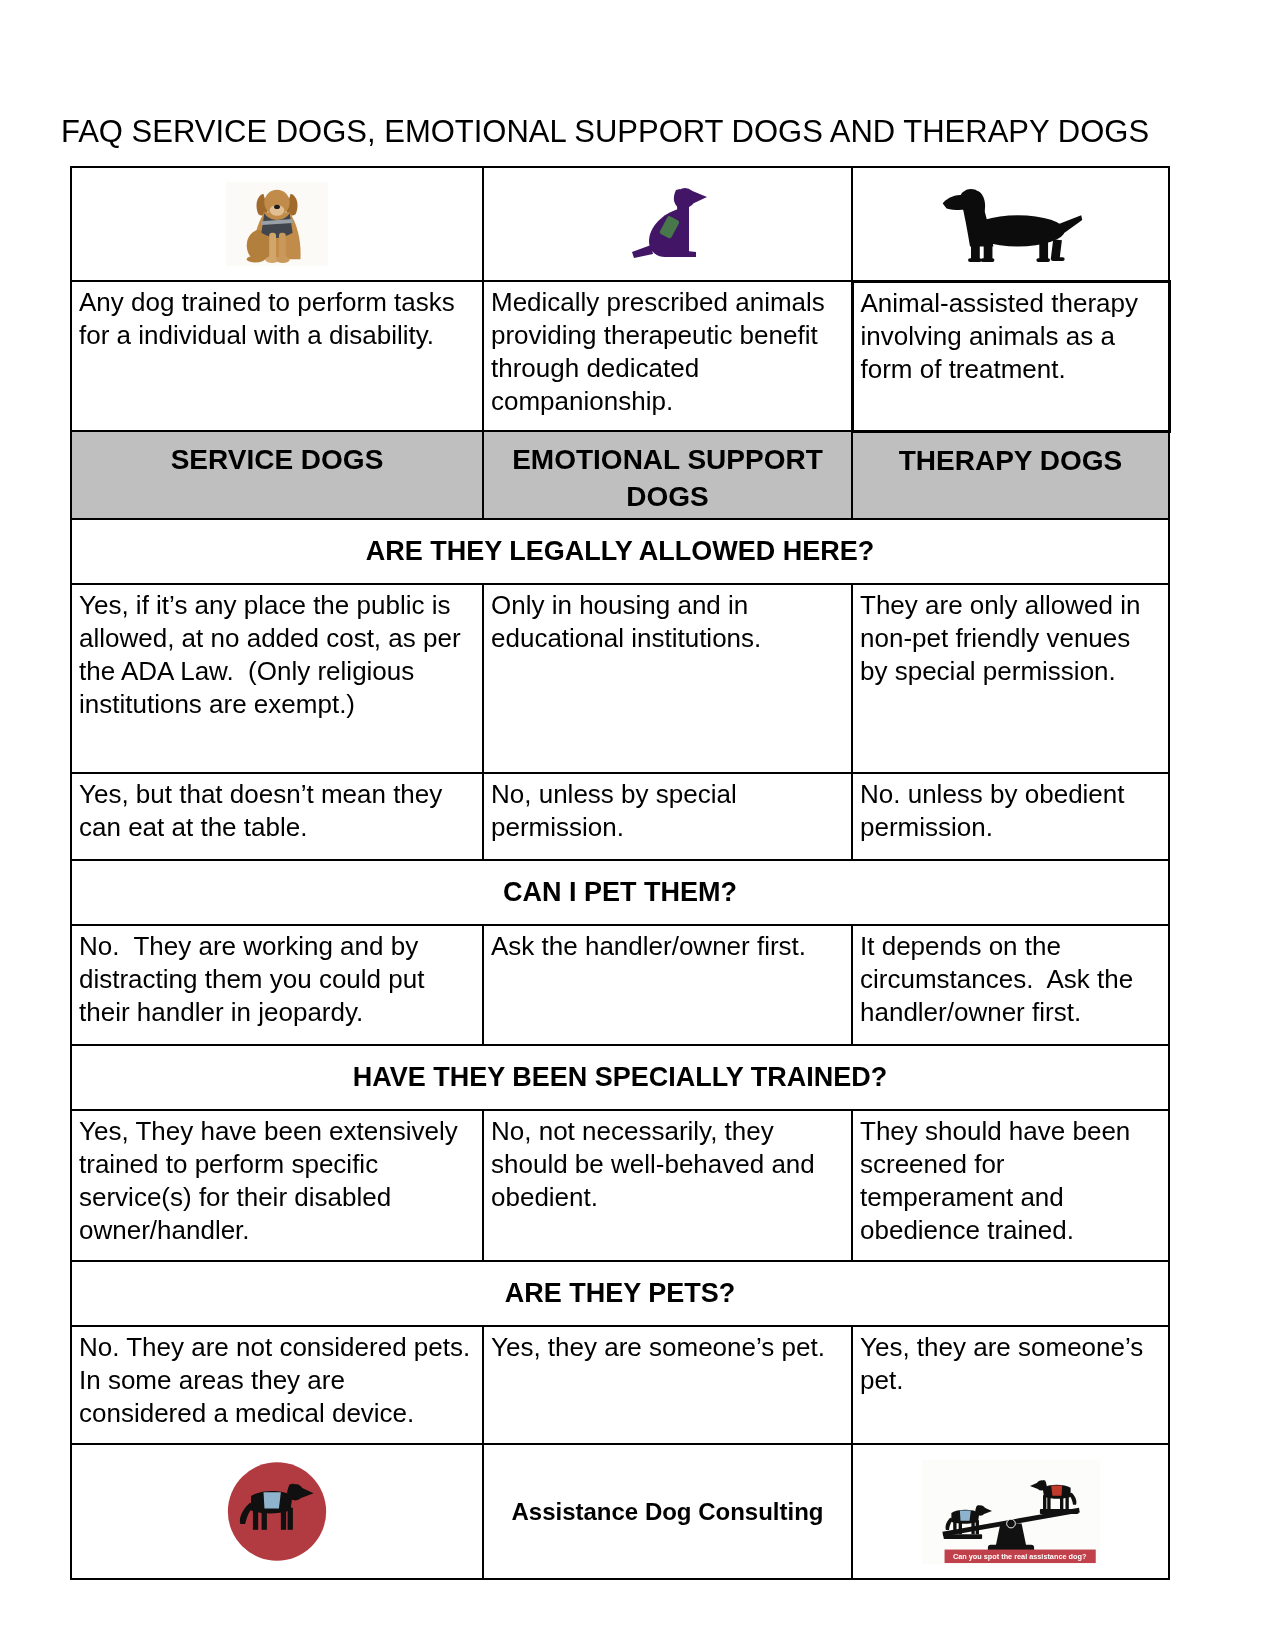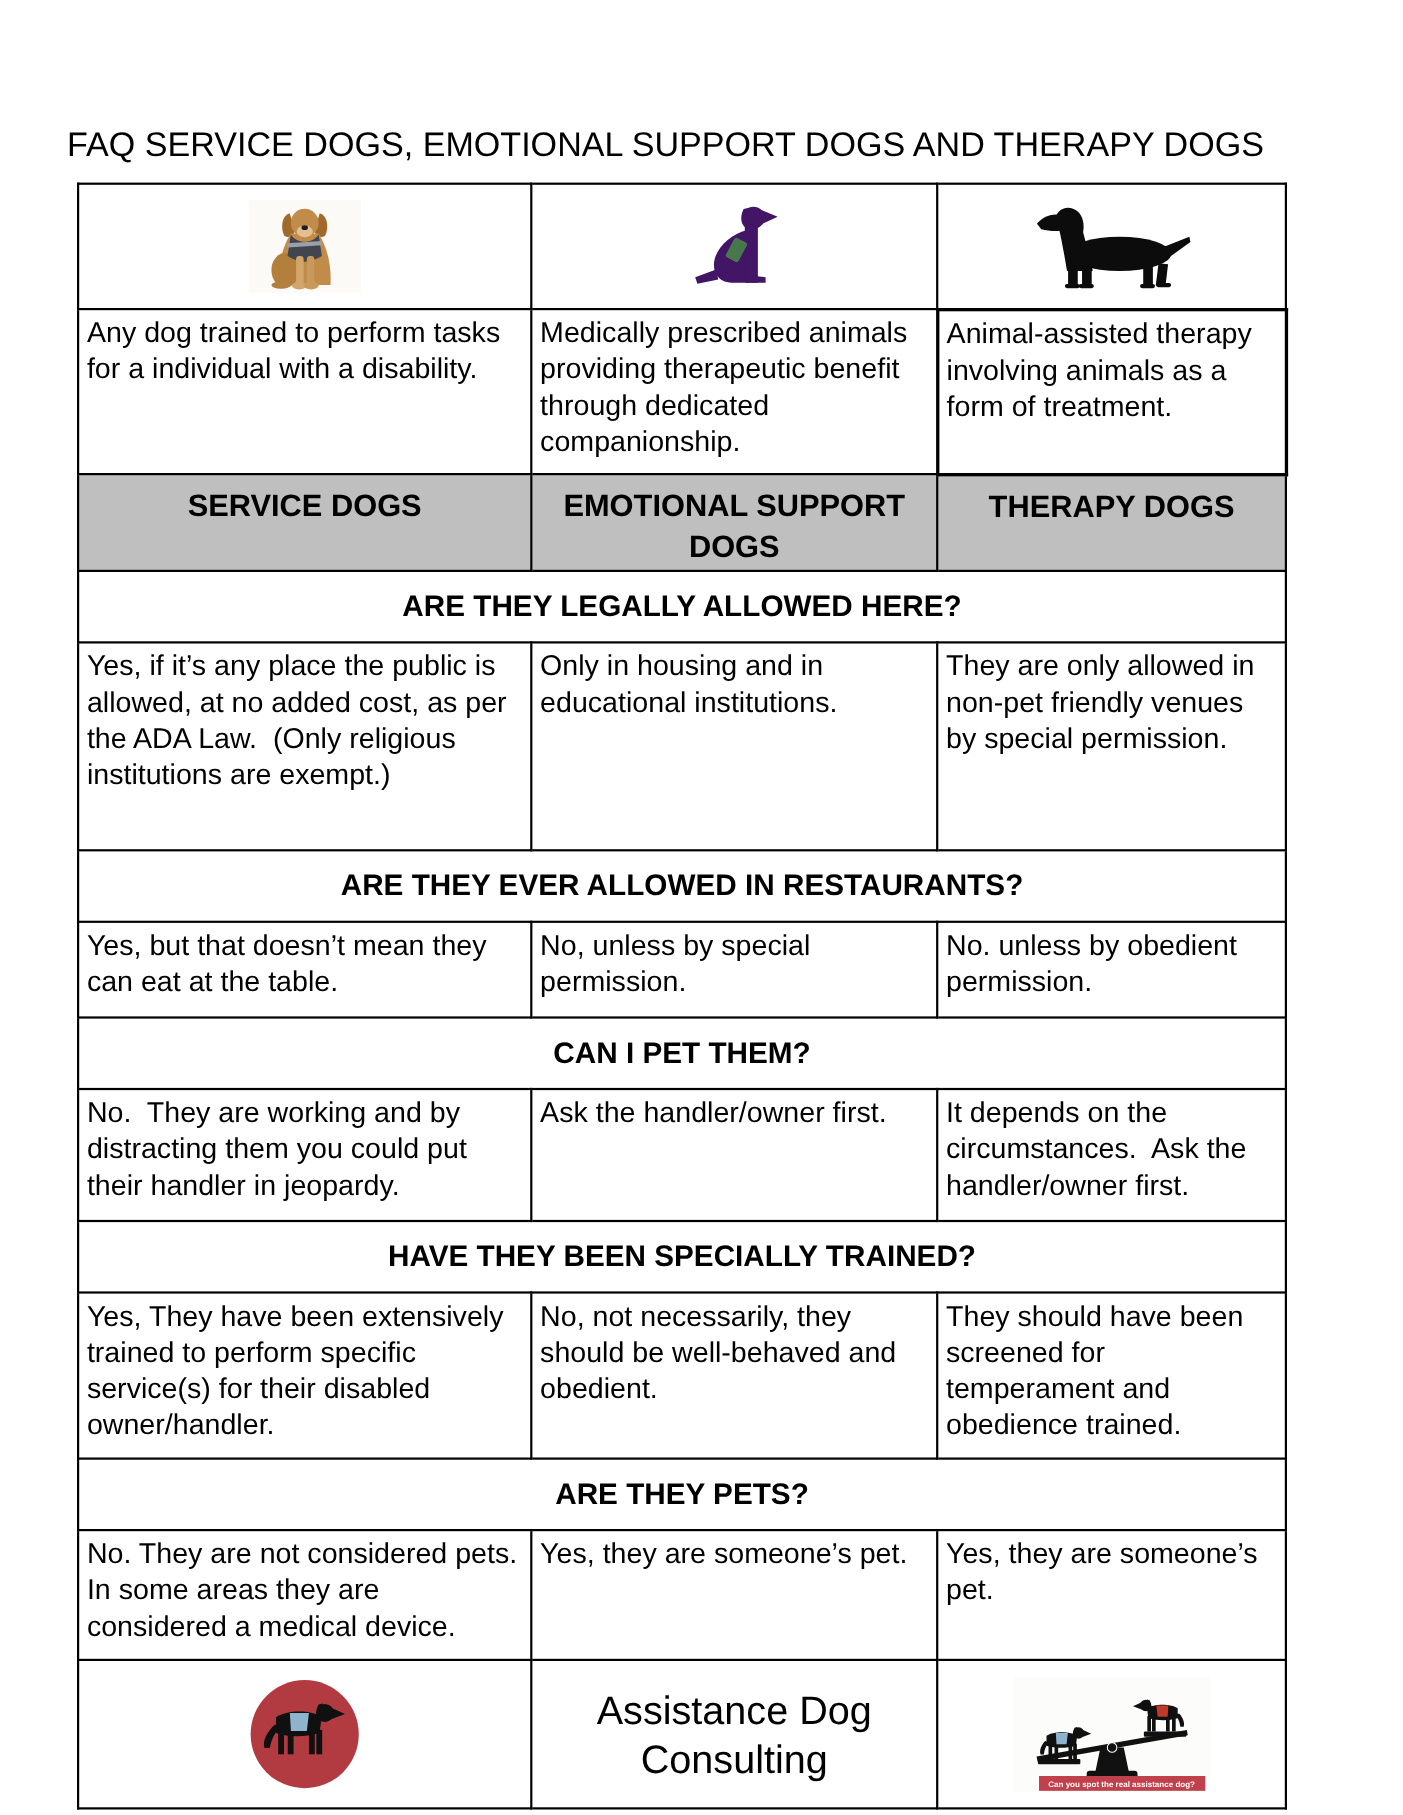--- a/index.html
+++ b/index.html
@@ -9,21 +9,21 @@
          font-size:31px;font-weight:400;white-space:nowrap;letter-spacing:0;}
   table.faq{position:absolute;top:166px;left:70px;width:1098px;border-collapse:collapse;table-layout:fixed;}
   td{border:2px solid #000;vertical-align:top;overflow:hidden;}
   td.icon-cell{text-align:center;vertical-align:middle;padding:14px;background:#fff;}
   td.colhead{background:#bfbfbf;font-weight:bold;font-size:28px;line-height:37px;
              text-align:center;vertical-align:top;padding-top:9px;}
   td.answer{font-size:26px;line-height:33px;padding:4px 8px 4px 7px;white-space:pre-wrap;}
   td.qhead{font-weight:bold;font-size:27px;text-align:center;vertical-align:middle;padding:16px;}
   td.special{border:3px solid #000;}
   td.brand-cell{vertical-align:middle;text-align:center;}
-  .brand{font-weight:normal;font-size:36px;line-height:45px;}
+  .brand{font-weight:bold;font-size:24px;line-height:45px;}
   .photo-frame{width:102px;height:84px;margin:0 auto;background:#fbfaf7;display:flex;
                align-items:flex-end;justify-content:center;}
   .svgbox{display:block;margin:0 auto;}
   .seesaw-frame{width:178px;height:104px;margin:0 auto;background:#fcfcfb;}
 </style>
 </head>
 <body>
 
 <div class="page">
 
@@ -108,23 +108,20 @@
 
     <tr style="height:50px">
       <td class="qhead" colspan="3">ARE THEY LEGALLY ALLOWED HERE?</td>
     </tr>
     <tr style="height:189px">
       <td class="answer">Yes, if it’s any place the public is allowed, at no added cost, as per the ADA Law.  (Only religious institutions are exempt.)</td>
       <td class="answer">Only in housing and in educational institutions.</td>
       <td class="answer">They are only allowed in non-pet friendly venues by special permission.</td>
     </tr>
 
-    <tr style="height:43px">
-      <td class="qhead" colspan="3">ARE THEY EVER ALLOWED IN RESTAURANTS?</td>
-    </tr>
     <tr style="height:87px">
       <td class="answer">Yes, but that doesn’t mean they can eat at the table.</td>
       <td class="answer">No, unless by special permission.</td>
       <td class="answer">No. unless by obedient permission.</td>
     </tr>
 
     <tr style="height:43px">
       <td class="qhead" colspan="3">CAN I PET THEM?</td>
     </tr>
     <tr style="height:120px">

